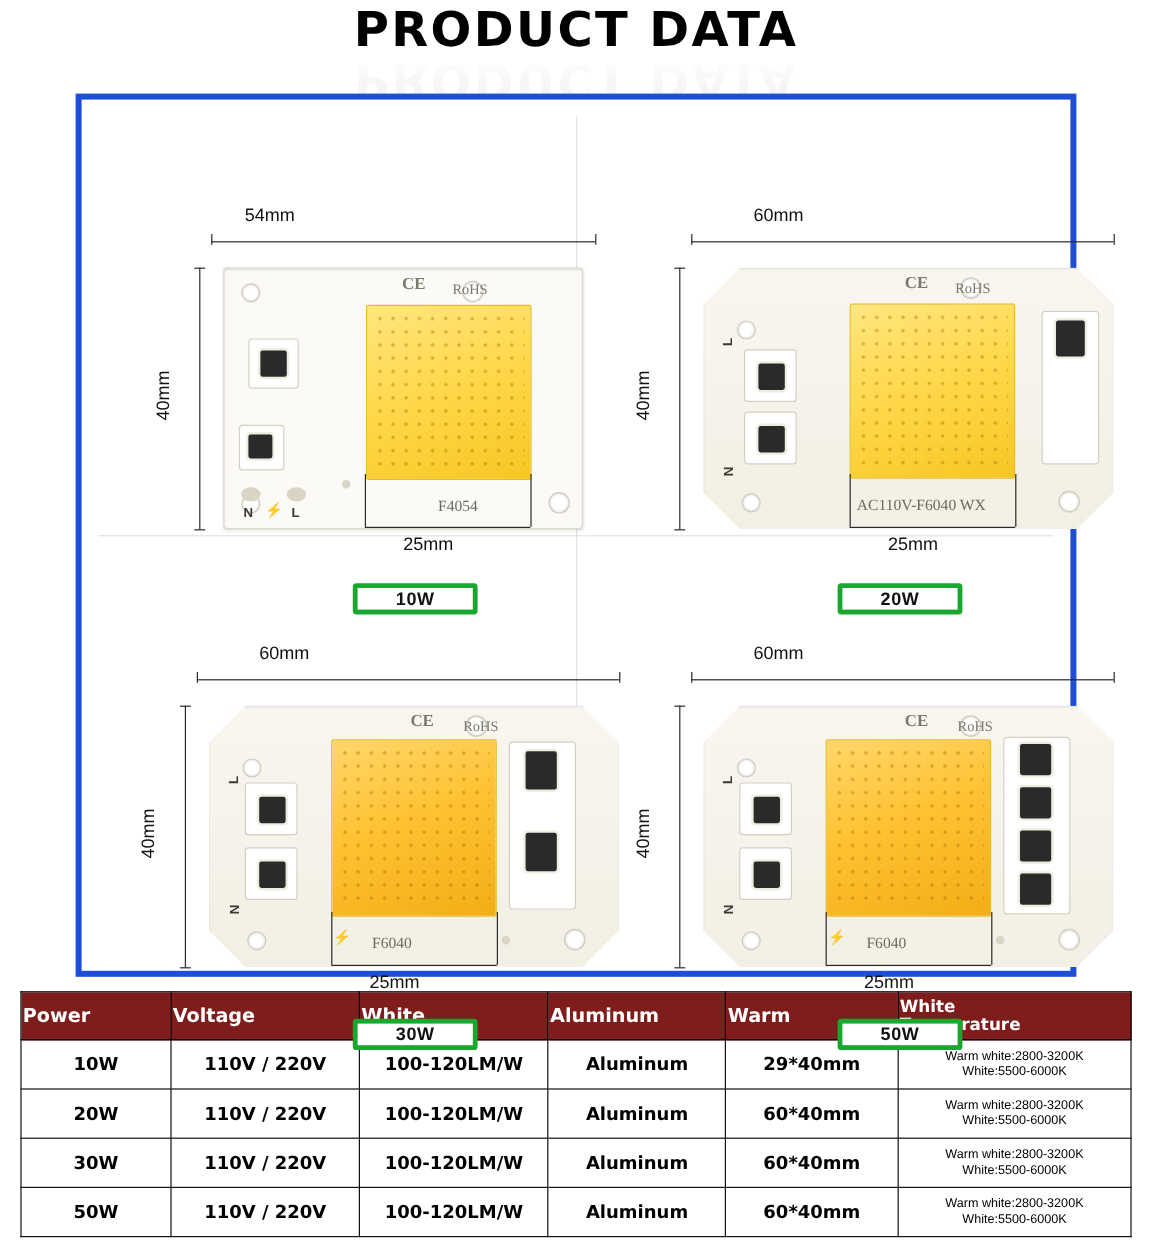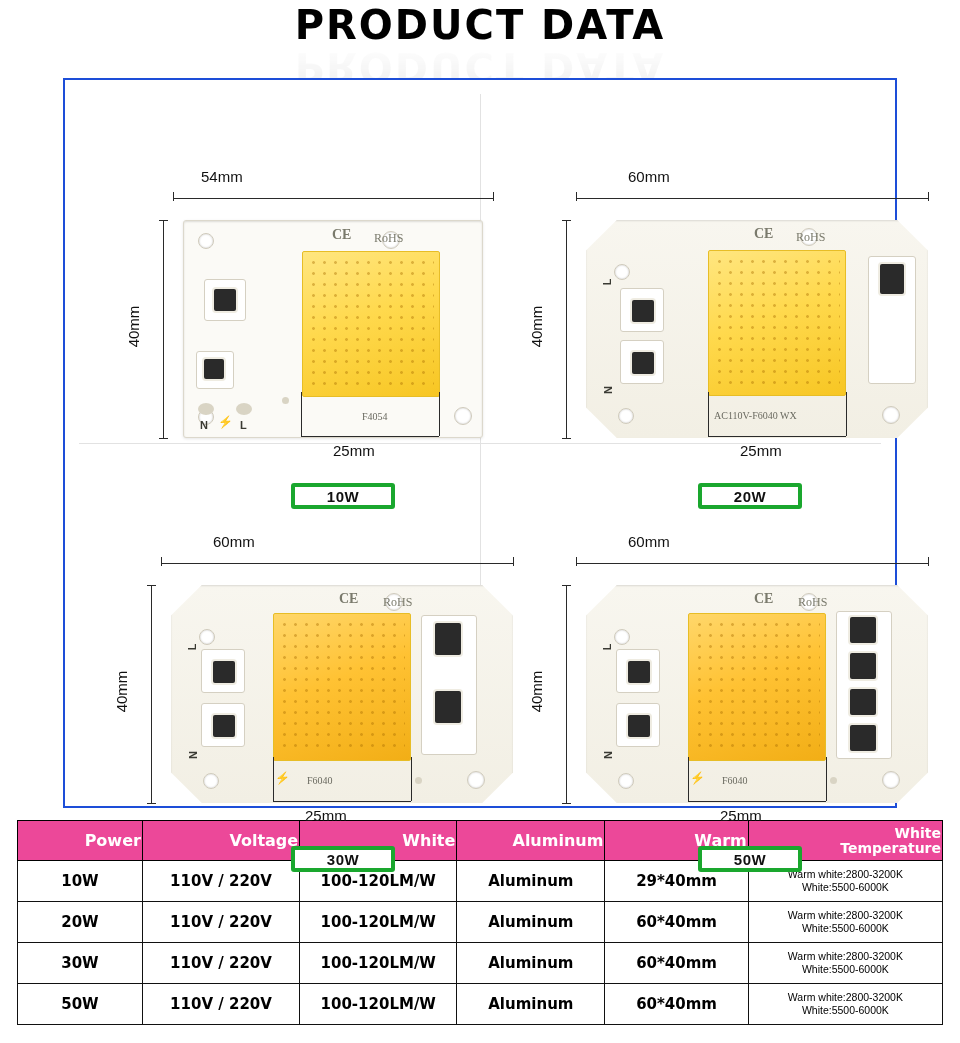--- a/index.html
+++ b/index.html
@@ -31,21 +31,21 @@
     color: rgba(0,0,0,0.20);
     opacity: .55;
     -webkit-mask-image: linear-gradient(to bottom, rgba(0,0,0,0.55), rgba(0,0,0,0));
     mask-image: linear-gradient(to bottom, rgba(0,0,0,0.55), rgba(0,0,0,0));
   }
 
   
   .grid {
     position: relative;
     width: 834px; margin: 0 auto;
-    border: 2px solid #1d4ed8;
+    border: 5px solid #1d4ed8;
     background: #fff;
     display: grid;
     grid-template-columns: 1fr 1fr;
     grid-template-rows: 363px 363px;
   }
   .cell { position: relative; }
   .cell + .cell { }
   .vline { position: absolute; top: 14px; bottom: 14px; left: 50%; width: 1px; background: #e2e2e2; }
   .hline { position: absolute; left: 14px; right: 14px; top: 363px; height: 1px; background: #e2e2e2; }
 
@@ -96,21 +96,21 @@
     position: absolute; inset: 5px;
     background-image: radial-gradient(circle, rgba(170,110,0,.55) 1.2px, rgba(0,0,0,0) 1.6px);
     background-size: 11px 11px;
     opacity: .75;
   }
   .pad {
     position: absolute; background: #ffffff; border: 1px solid #d5d0c2; border-radius: 3px;
   }
   .pad-blk { position: absolute; background: #2a2a2a; border-radius: 2px; box-shadow: 0 0 0 2px #efece2; }
   .solder { position: absolute; background: #d9d4c4; border-radius: 50%; }
-  .chip-label { position: absolute; font-size: 10px; color: #6a6a60; font-family: "Liberation Serif", serif; }
+  .chip-label { position: absolute; font-size: 13px; color: #6a6a60; font-family: "Liberation Serif", serif; }
   .mark-ce { position: absolute; font-size: 14px; color: #7a7a6c; font-family: "Liberation Serif", serif; font-weight: bold; }
   .mark-rohs { position: absolute; font-size: 12px; color: #7a7a6c; font-family: "Liberation Serif", serif; }
   .mark-nl { position: absolute; font-size: 11px; color: #3a3a33; font-weight: bold; }
   .bolt { position: absolute; font-size: 12px; color: #c9a400; }
   .nl-rot { transform: rotate(-90deg); transform-origin: center center; }
 
   
   .badge {
     position: absolute;
     width: 104px; height: 26px;
@@ -127,25 +127,25 @@
   }
 
   
   .table-wrap { width: 926px; margin: 12px auto 0; }
   table.spec {
     width: 100%;
     border-collapse: collapse;
     table-layout: fixed;
   }
   table.spec th {
-    background: #ec4899; color: #fff;
+    background: #7f1d1d; color: #fff;
     font-size: 16px; font-weight: bold;
     height: 40px;
     border: 1px solid #000;
-    text-align: right;
+    text-align: left;
     font-family: "DejaVu Sans", sans-serif;
   }
   table.spec td {
     border: 1px solid #111;
     height: 41px;
     text-align: center;
     font-size: 15px;
     font-weight: bold;
     font-family: "DejaVu Sans", sans-serif;
   }

